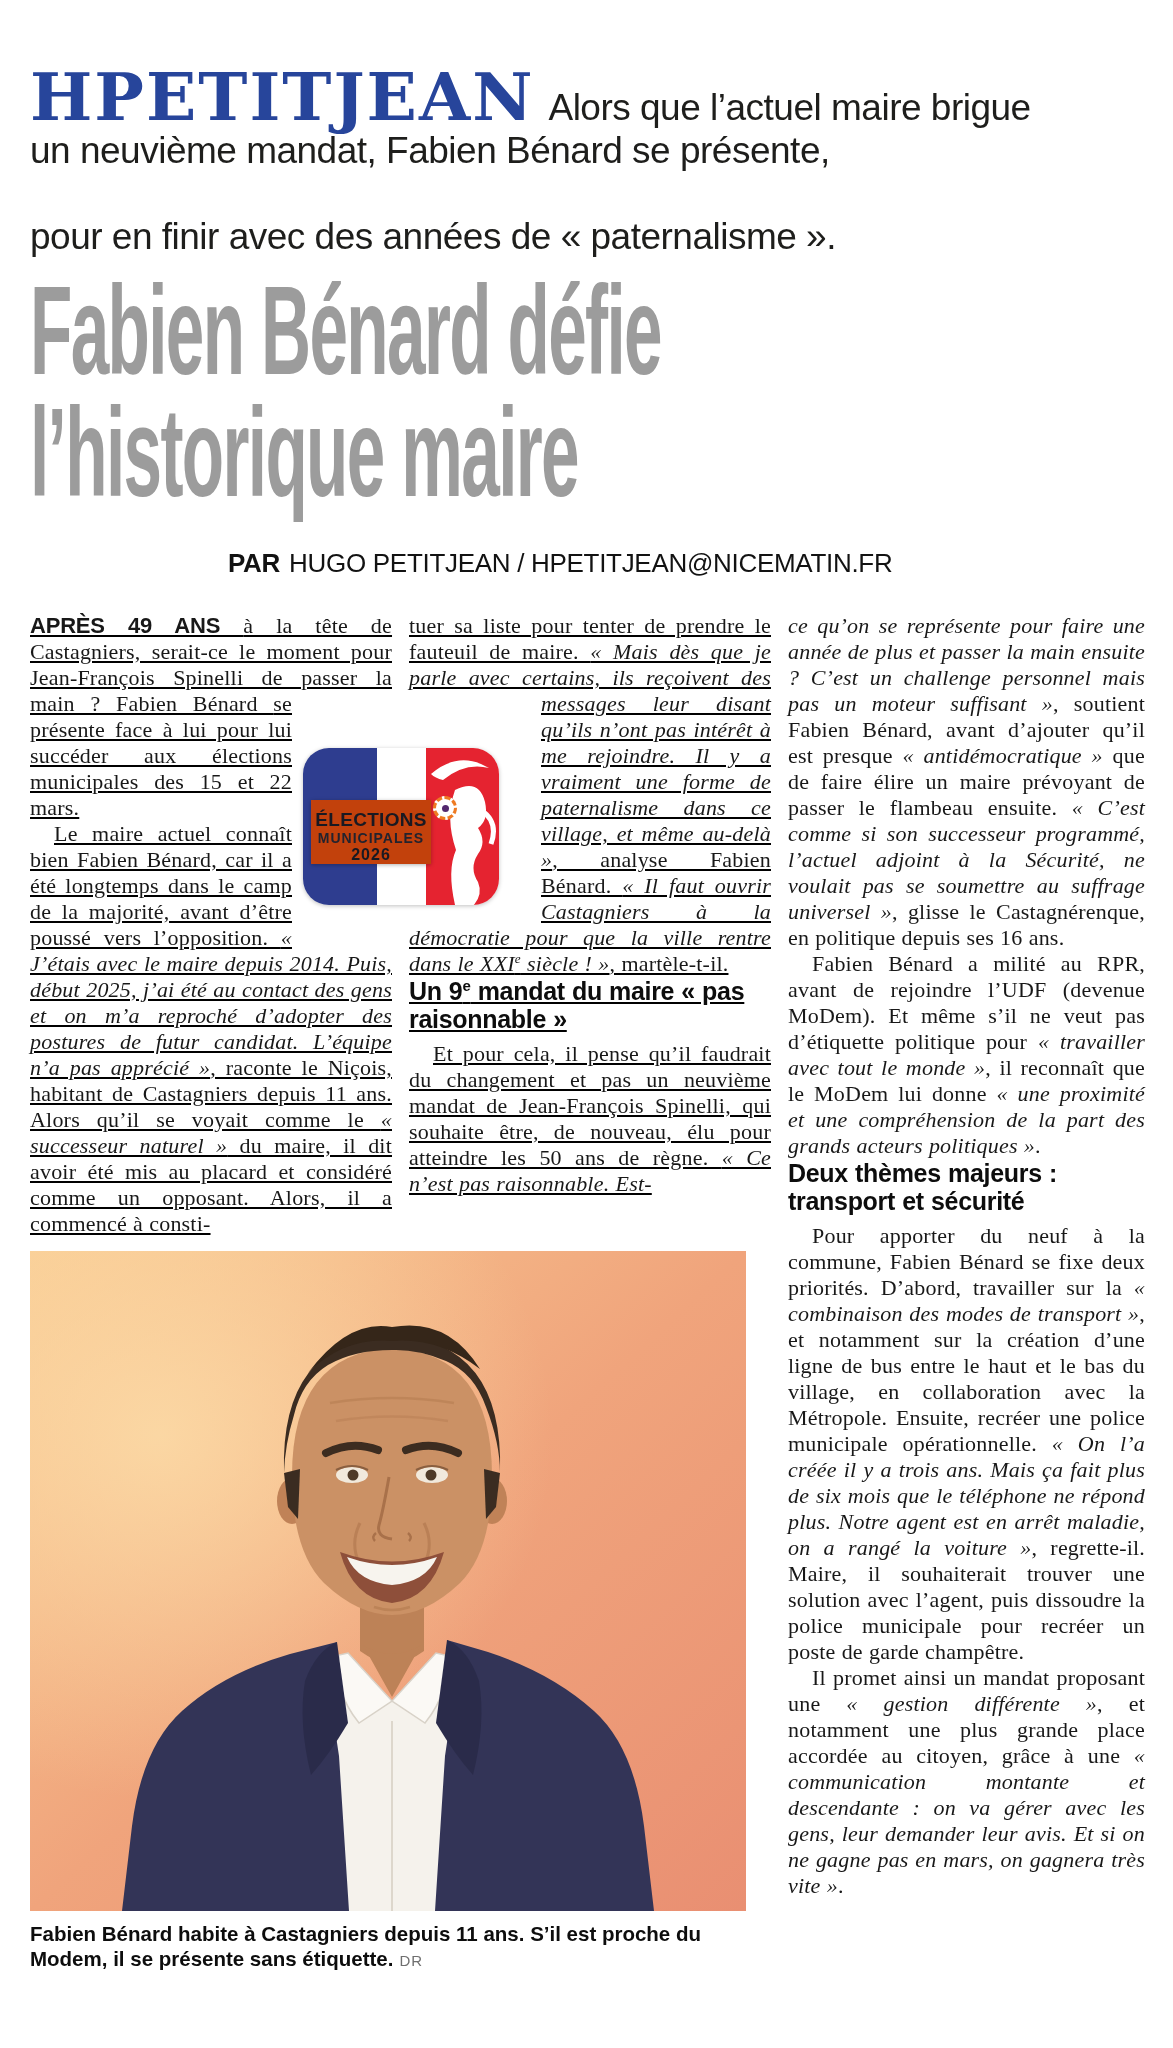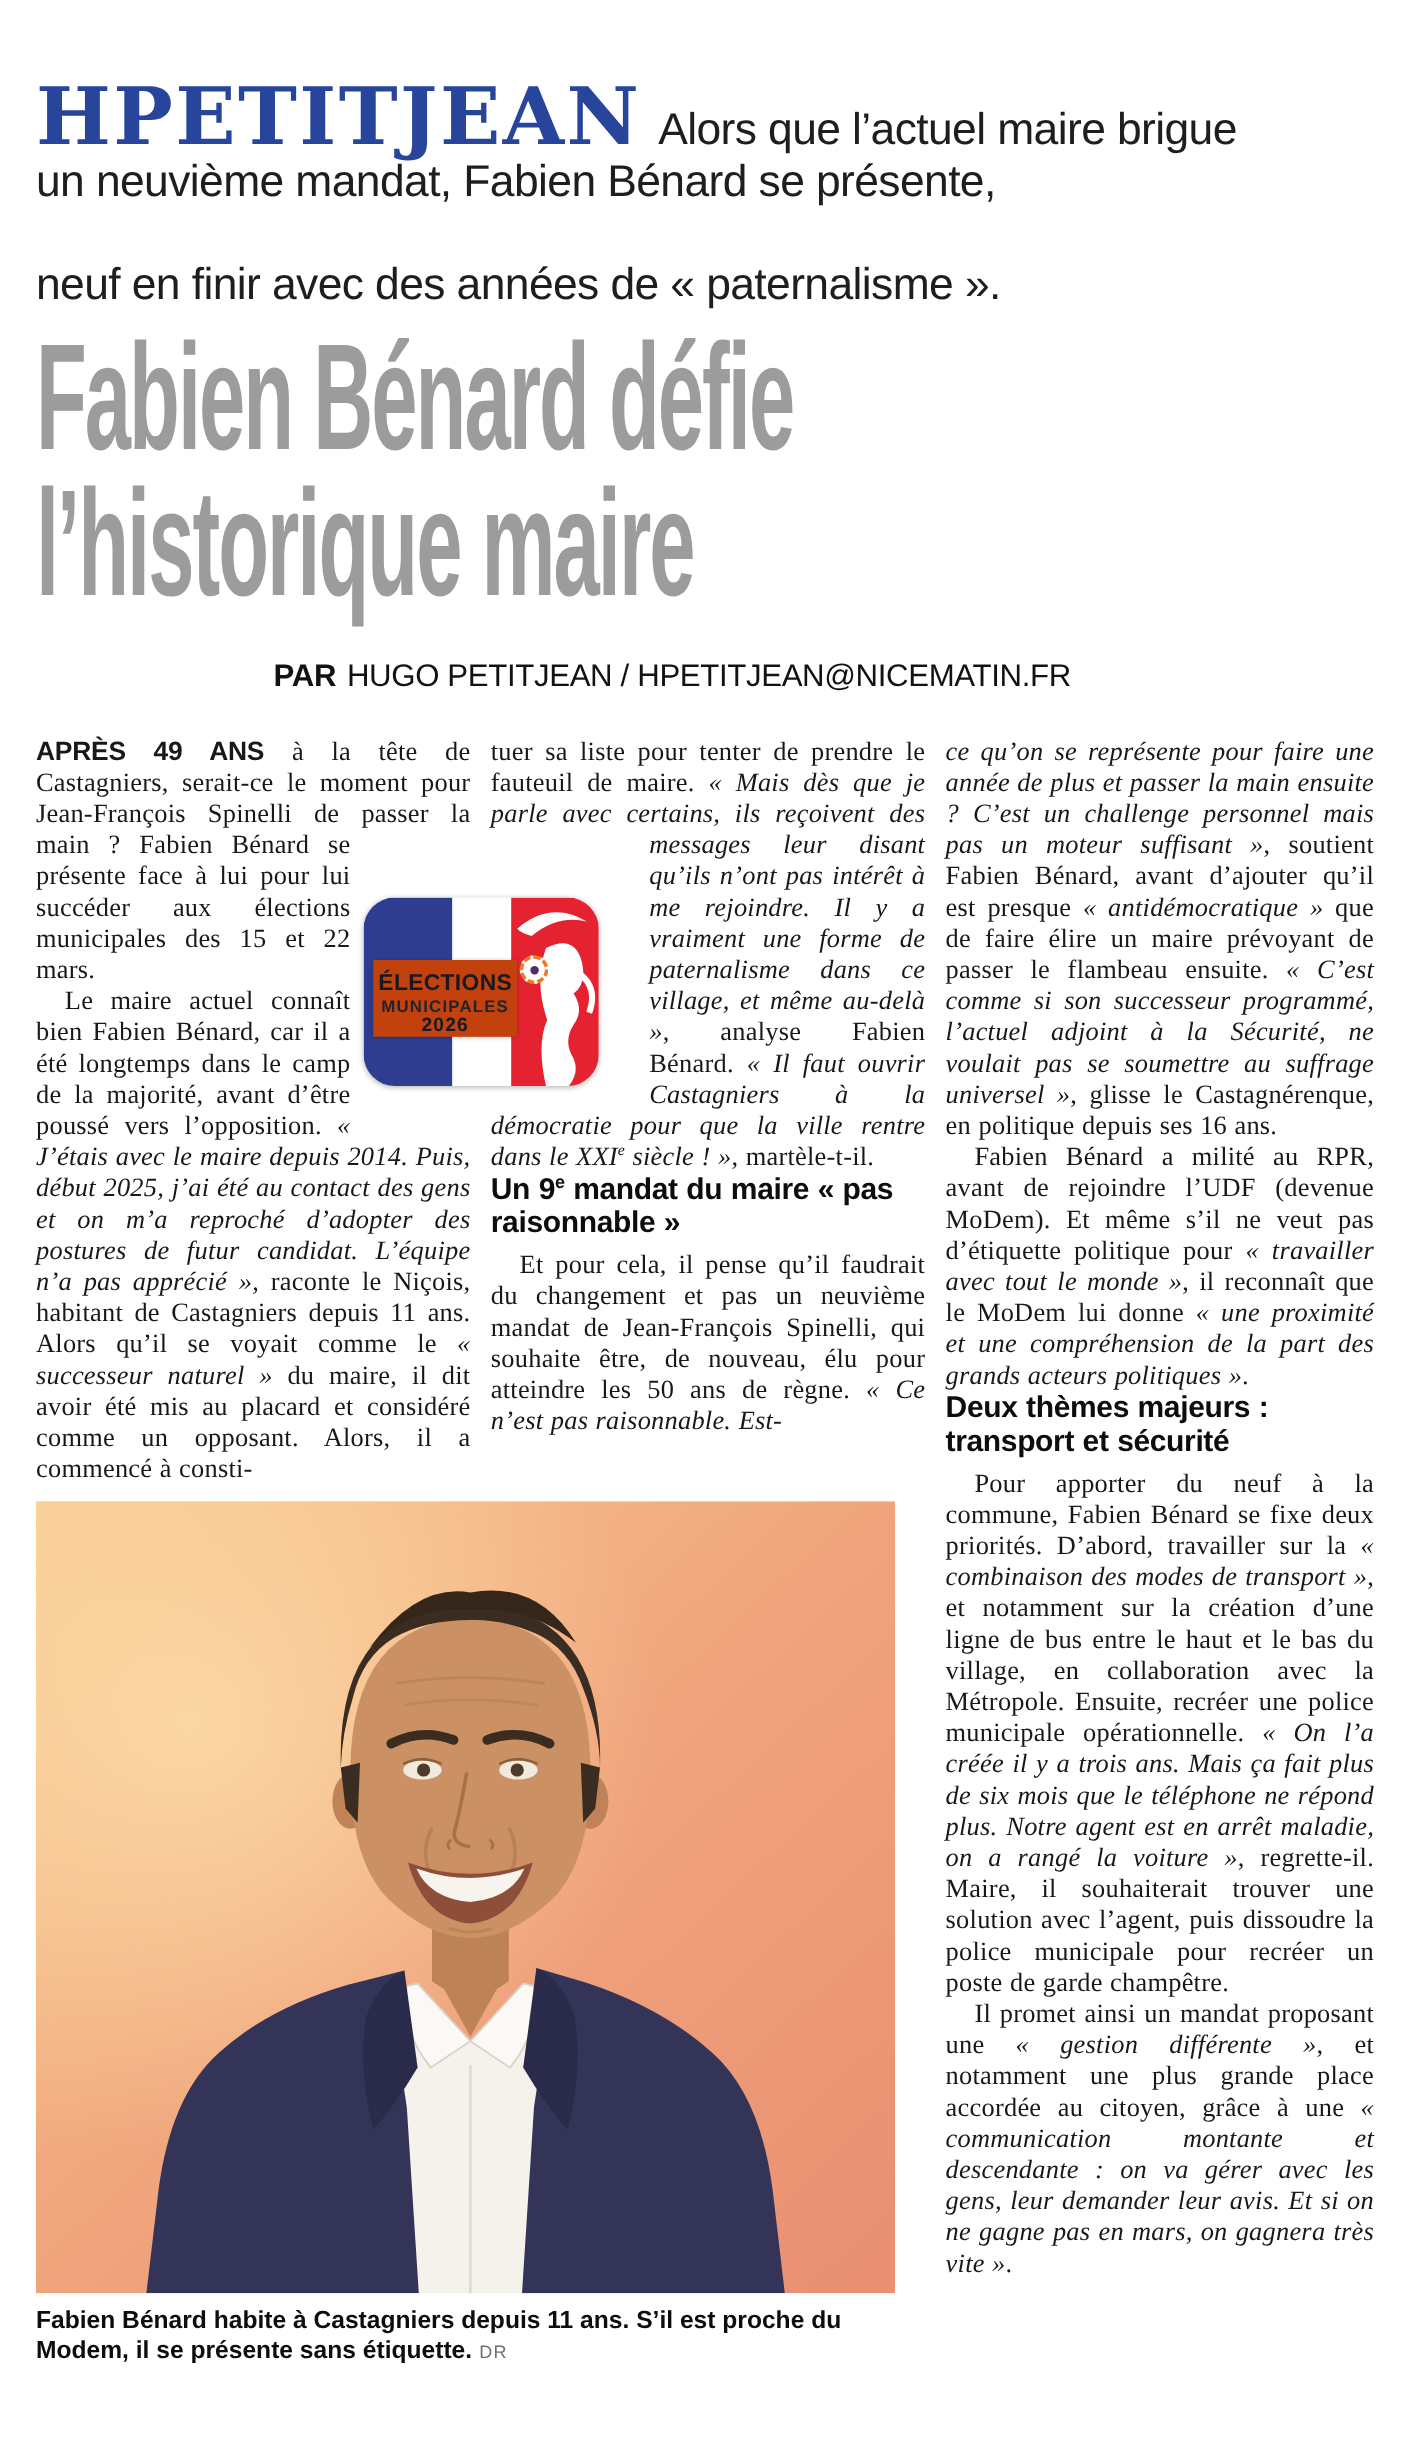--- a/index.html
+++ b/index.html
@@ -14,21 +14,21 @@
   .headline{margin:12px 28px 0 30px;font-weight:700;color:#9c9c9c;font-size:126px;
             line-height:122px;letter-spacing:-3px;transform:scaleX(0.55);
             transform-origin:0 0;white-space:nowrap;}
   .headline .hl{display:block;}
   .byline{margin:34px 0 0 228px;font-size:26px;letter-spacing:-0.3px;color:#121212;}
   .by-par{font-weight:700;margin-right:9px;}
 
   
   .cols{display:flex;gap:17px;margin:34px 28px 0 30px;align-items:flex-start;}
   .left-stack{width:741px;flex:0 0 741px;}
-  .two-cols{display:flex;gap:17px;}
+  .two-cols{display:flex;gap:17px;text-decoration:underline;}
   .col{font-family:"Liberation Serif",serif;font-size:22px;line-height:26px;
        text-align:justify;color:#181818;letter-spacing:0.2px;word-spacing:0.5px;}
   .two-cols .col{width:362px;flex:0 0 362px;}
   .col3{flex:1;}
   .col p{margin:0;}
   .col p.ind{text-indent:24px;}
   .it{font-style:italic;}
   .lead-in{font-family:"Liberation Sans",sans-serif;font-weight:700;font-size:22px;
            letter-spacing:-0.2px;}
   sup{font-size:0.6em;vertical-align:super;line-height:0;}
@@ -66,21 +66,21 @@
 </head>
 <body>
 
 <div class="page">
 
   <header>
     <p class="kicker">
       <span class="kicker-tag">HPETITJEAN</span><span>Alors que l’actuel maire brigue</span><br>
       <span>un neuvième mandat, Fabien Bénard se présente,</span><br>
       <br>
-      <span>neuf en finir avec des années de « paternalisme ».</span>
+      <span>pour en finir avec des années de « paternalisme ».</span>
     </p>
 
     <h1 class="headline">
       <span class="hl">Fabien Bénard défie</span>
       <span class="hl">l’historique maire</span>
     </h1>
 
     <p class="byline">
       <span class="by-par">PAR</span><span>HUGO PETITJEAN / HPETITJEAN@NICEMATIN.FR</span>
     </p>

